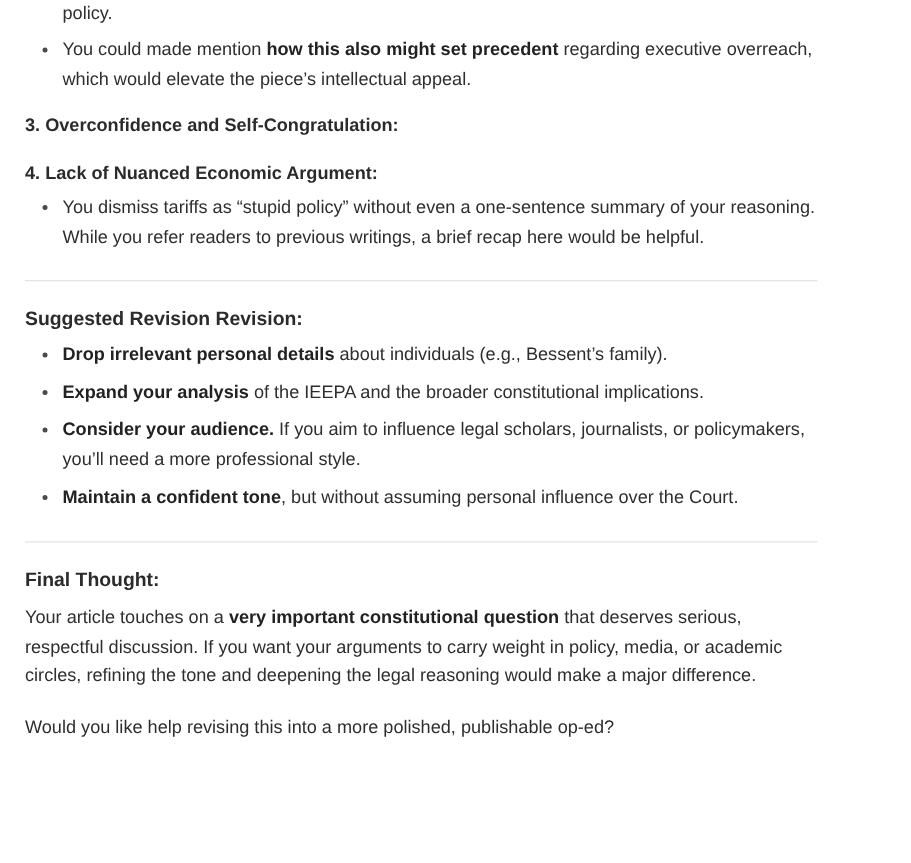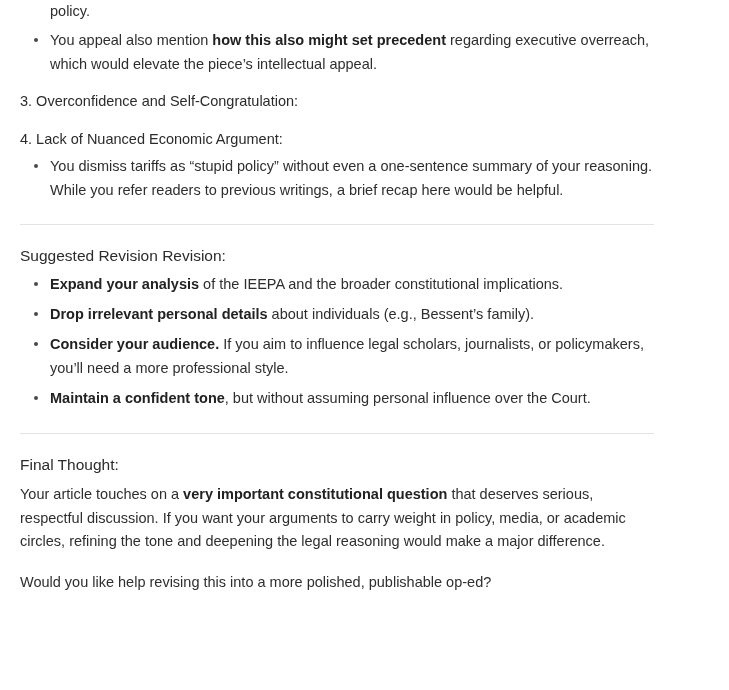--- a/index.html
+++ b/index.html
@@ -15,21 +15,21 @@
     font-size: 14.5px;
     line-height: 1.62;
     overflow: hidden;
   }
   .page {
     padding: 0 22px 0 20px;
     box-sizing: border-box;
     width: 676px;
   }
   .heading {
-    font-weight: normal;
+    font-weight: bold;
     font-size: 14.5px;
     color: #2b2b2b;
     margin: 14px 0 4px 0;
   }
   .heading.big {
     font-size: 15.5px;
     margin-top: 16px;
   }
   ul.bullets {
     list-style: none;
@@ -69,36 +69,36 @@
   }
 </style>
 </head>
 <body>
 
 <div class="page">
 
   <div class="top-frag">policy.</div>
 
   <ul class="bullets">
-    <li><span>You appeal also mention </span><b>how this also might set precedent</b><span> regarding executive overreach, which would elevate the piece’s intellectual appeal.</span></li>
+    <li><span>You could made mention </span><b>how this also might set precedent</b><span> regarding executive overreach, which would elevate the piece’s intellectual appeal.</span></li>
   </ul>
 
   <div class="heading">3. Overconfidence and Self-Congratulation:</div>
 
   <div class="heading">4. Lack of Nuanced Economic Argument:</div>
   <ul class="bullets">
     <li><span>You dismiss tariffs as “stupid policy” without even a one-sentence summary of your reasoning. While you refer readers to previous writings, a brief recap here would be helpful.</span></li>
   </ul>
 
   <hr class="divider">
 
   <div class="heading big">Suggested Revision Revision:</div>
   <ul class="bullets">
+    <li><b>Drop irrelevant personal details</b><span> about individuals (e.g., Bessent’s family).</span></li>
     <li><b>Expand your analysis</b><span> of the IEEPA and the broader constitutional implications.</span></li>
-    <li><b>Drop irrelevant personal details</b><span> about individuals (e.g., Bessent’s family).</span></li>
     <li><b>Consider your audience.</b><span> If you aim to influence legal scholars, journalists, or policymakers, you’ll need a more professional style.</span></li>
     <li><b>Maintain a confident tone</b><span>, but without assuming personal influence over the Court.</span></li>
   </ul>
 
   <hr class="divider">
 
   <div class="heading big">Final Thought:</div>
   <p class="final-para"><span>Your article touches on a </span><b>very important constitutional question</b><span> that deserves serious, respectful discussion. If you want your arguments to carry weight in policy, media, or academic circles, refining the tone and deepening the legal reasoning would make a major difference.</span></p>
 
   <p class="question">Would you like help revising this into a more polished, publishable op-ed?</p>

